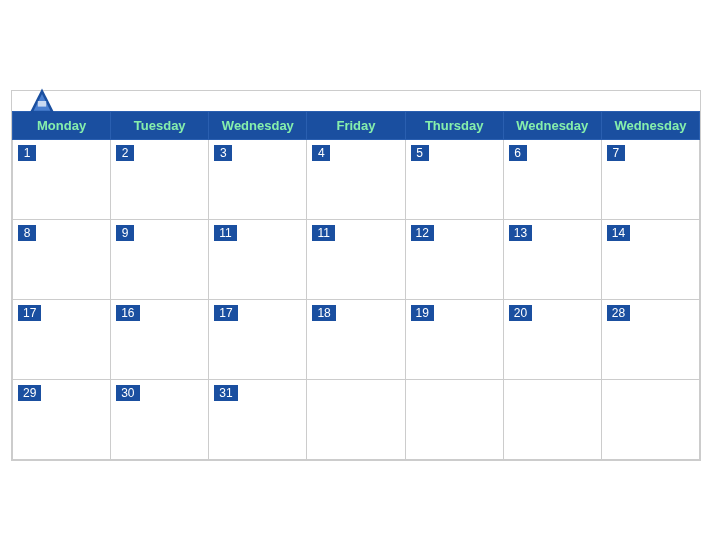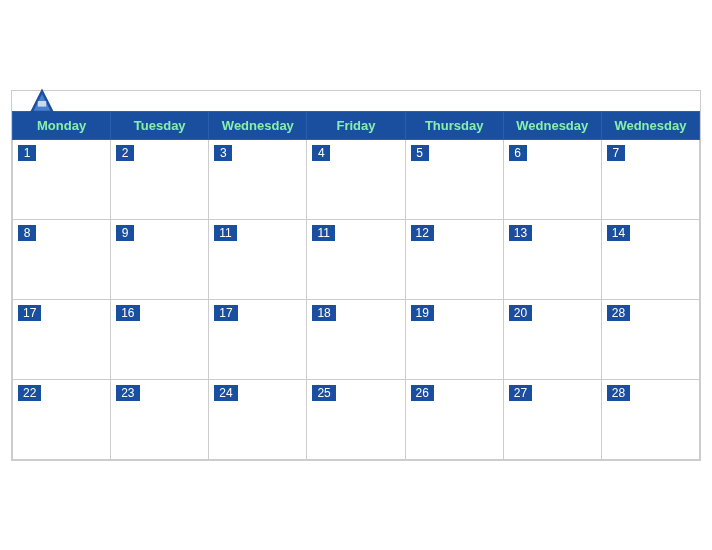--- a/index.html
+++ b/index.html
@@ -151,23 +151,23 @@
         <tr>
           <td><span class="day-number">17</span></td>
           <td><span class="day-number">16</span></td>
           <td><span class="day-number">17</span></td>
           <td><span class="day-number">18</span></td>
           <td><span class="day-number">19</span></td>
           <td><span class="day-number">20</span></td>
           <td><span class="day-number">28</span></td>
         </tr>
         <tr>
-          <td><span class="day-number">22</span></td>
-          <td><span class="day-number">23</span></td>
-          <td><span class="day-number">24</span></td>
-          <td><span class="day-number">25</span></td>
-          <td><span class="day-number">26</span></td>
-          <td><span class="day-number">27</span></td>
-          <td><span class="day-number">28</span></td>
+          <td><span class="day-number">29</span></td>
+          <td><span class="day-number">30</span></td>
+          <td><span class="day-number">31</span></td>
+          <td class="empty-cell"></td>
+          <td class="empty-cell"></td>
+          <td class="empty-cell"></td>
+          <td class="empty-cell"></td>
         </tr>
       </tbody>
   </table>
 </div>
 
 </body></html>

